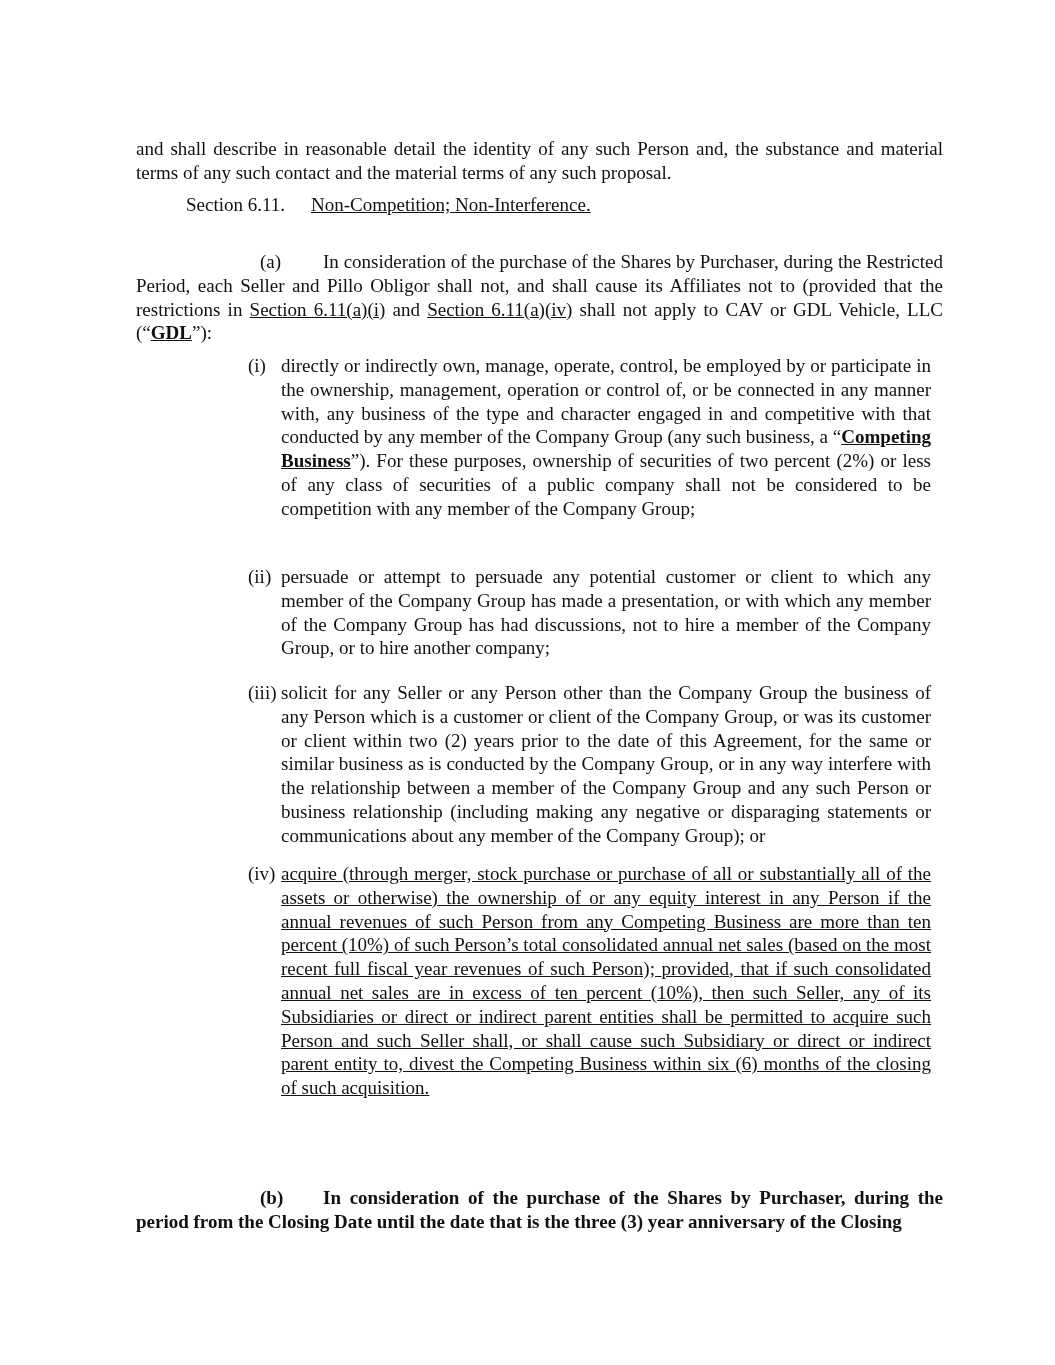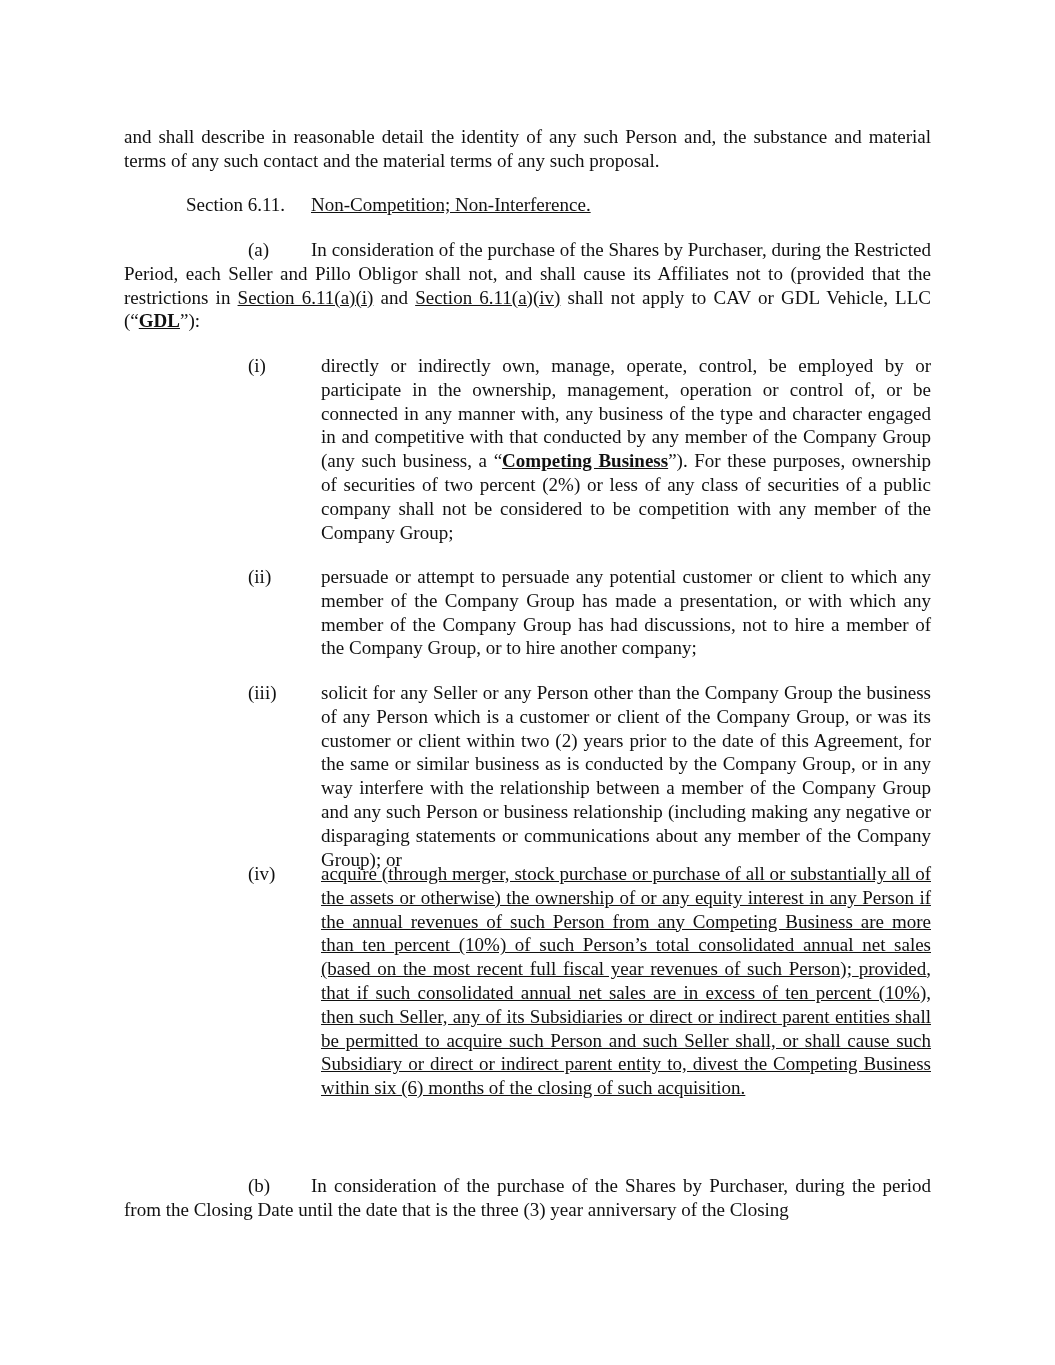--- a/index.html
+++ b/index.html
@@ -1,28 +1,28 @@
 <!DOCTYPE html>
 <html><head>
 <meta charset="utf-8">
 <style>
   html, body { margin: 0; padding: 0; background: #ffffff; }
   body { width: 1055px; height: 1365px; position: relative; overflow: hidden;
          font-family: "Liberation Serif", serif; color: #111; font-size: 19px; }
   .page { position: absolute; left: 0; top: 0; width: 1055px; height: 1365px; }
-  .para { position: absolute; left: 124px; width: 807px; line-height: 23.8px; text-align: justify; margin: 0; }
+  .para { position: absolute; left: 124px; width: 807px; line-height: 23.8px; text-align: justify; margin: 12px; }
   .indent-first { text-indent: 124px; }
   .tab-label { display: inline-block; width: 63px; text-indent: 0; }
   .section-head { position: absolute; left: 186px; top: 193px; line-height: 23.8px; margin: 0; font-family: Liberation Serif, serif; }
   .section-head .num { display: inline-block; width: 125px; }
   .u { text-decoration: underline; }
   .bu { text-decoration: underline; font-weight: bold; font-family: Liberation Serif, serif; }
   .item { position: absolute; left: 248px; width: 683px; line-height: 23.8px; margin: 0; }
   .item .lbl { position: absolute; left: 0; top: 0; }
-  .item .txt { display: block; margin-left: 73px; text-align: justify; }
+  .item .txt { display: block; margin-left: 33px; text-align: justify; }
   .footer { position: absolute; left: 0; width: 1055px; top: 1275px; text-align: center; line-height: 23.8px; }
 </style>
 </head>
 <body>
 
 <div class="page">
 
   <p class="para" style="top:125px;">and shall describe in reasonable detail the identity of any such Person and, the substance and material terms of any such contact and the material terms of any such proposal.</p>
 
   <p class="section-head">
@@ -44,15 +44,15 @@
   <div class="item" style="top:681px;">
     <span class="lbl">(iii)</span>
     <span class="txt">solicit for any Seller or any Person other than the Company Group the business of any Person which is a customer or client of the Company Group, or was its customer or client within two (2) years prior to the date of this Agreement, for the same or similar business as is conducted by the Company Group,  or in any way interfere with the relationship between a member of the Company Group and any such Person or business relationship (including making any negative or disparaging statements or communications about any member of the Company Group); or</span>
   </div>
 
   <div class="item" style="top:862px;text-decoration:underline;">
     <span class="lbl">(iv)</span>
     <span class="txt"><span>acquire (through merger, stock purchase or purchase of all or substantially all of the assets or otherwise) the ownership of or any equity interest in any Person if the annual revenues of such Person from any Competing Business are more than ten percent (10%) of such Person’s total consolidated annual net sales (based on the most recent full fiscal year revenues of such Person); </span><span class="u">provided</span><span>, that if such consolidated annual net sales are in excess of ten percent (10%), then such Seller, any of its Subsidiaries or direct or indirect parent entities shall be permitted to acquire such Person and such Seller shall, or shall cause such Subsidiary or direct or indirect parent entity to, divest the Competing Business within six (6) months of the closing of such acquisition.</span></span>
   </div>
 
-  <p class="para indent-first" style="top:1174px;"><span class="tab-label">(b)</span><span>In consideration of the purchase of the Shares by Purchaser, during  the period from the Closing Date until the date that is the three (3) year anniversary of the Closing</span></p>
+  <p class="para indent-first" style="top:1174px;font-weight:bold;"><span class="tab-label">(b)</span><span>In consideration of the purchase of the Shares by Purchaser, during  the period from the Closing Date until the date that is the three (3) year anniversary of the Closing</span></p>
 
 </div>
 
 </body></html>

